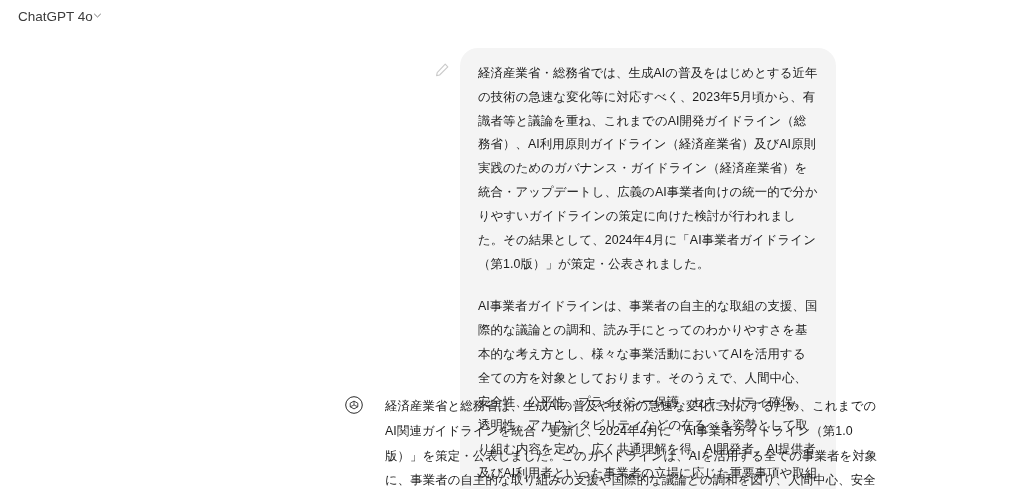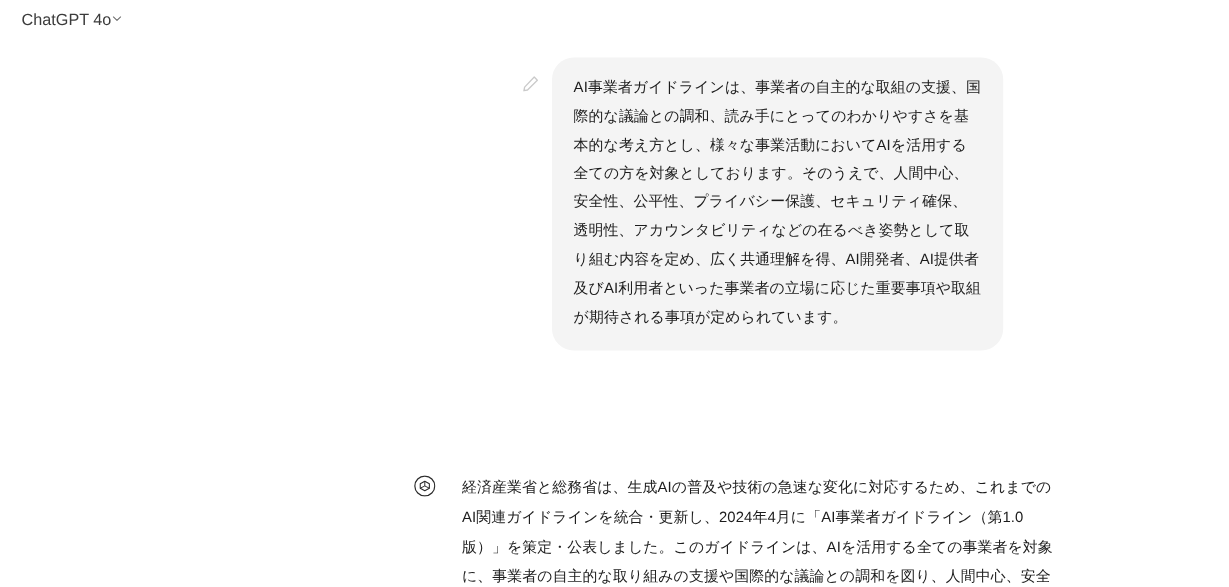--- a/index.html
+++ b/index.html
@@ -152,20 +152,21 @@
 
   <div class="conversation">
 
     <div class="user-turn">
       <span class="edit-icon">
         <svg viewBox="0 0 16 16" width="16" height="16" aria-hidden="true">
           <path d="M11.2 2.2 L13.8 4.8 L5.6 13 L2.6 13.6 L3.2 10.6 Z" fill="none" stroke="#8a8a8a" stroke-width="1.1" stroke-linejoin="round"></path>
         </svg>
       </span>
       <div class="user-bubble">
+        <p>経済産業省・総務省では、生成AIの普及をはじめとする近年の技術の急速な変化等に対応すべく、2023年5月頃から、有識者等と議論を重ね、これまでのAI開発ガイドライン（総務省）、AI利用原則ガイドライン（経済産業省）及びAI原則実践のためのガバナンス・ガイドライン（経済産業省）を統合・アップデートし、広義のAI事業者向けの統一的で分かりやすいガイドラインの策定に向けた検討が行われました。その結果として、2024年4月に「AI事業者ガイドライン（第1.0版）」が策定・公表されました。</p>
         <p>AI事業者ガイドラインは、事業者の自主的な取組の支援、国際的な議論との調和、読み手にとってのわかりやすさを基本的な考え方とし、様々な事業活動においてAIを活用する全ての方を対象としております。そのうえで、人間中心、安全性、公平性、プライバシー保護、セキュリティ確保、透明性、アカウンタビリティなどの在るべき姿勢として取り組む内容を定め、広く共通理解を得、AI開発者、AI提供者及びAI利用者といった事業者の立場に応じた重要事項や取組が期待される事項が定められています。</p>
 
       </div>
     </div>
 
     <div class="assistant-turn">
       <span class="assistant-avatar">
         <svg viewBox="0 0 18 18" width="18" height="18" aria-hidden="true">
           <circle cx="9" cy="9" r="8.3" fill="none" stroke="#2b2b2b" stroke-width="1"></circle>
           <path d="M5.2 7.2 L9 5.1 L12.8 7.2 L12.8 10.8 L9 12.9 L5.2 10.8 Z" fill="none" stroke="#2b2b2b" stroke-width="0.9" stroke-linejoin="round"></path>

